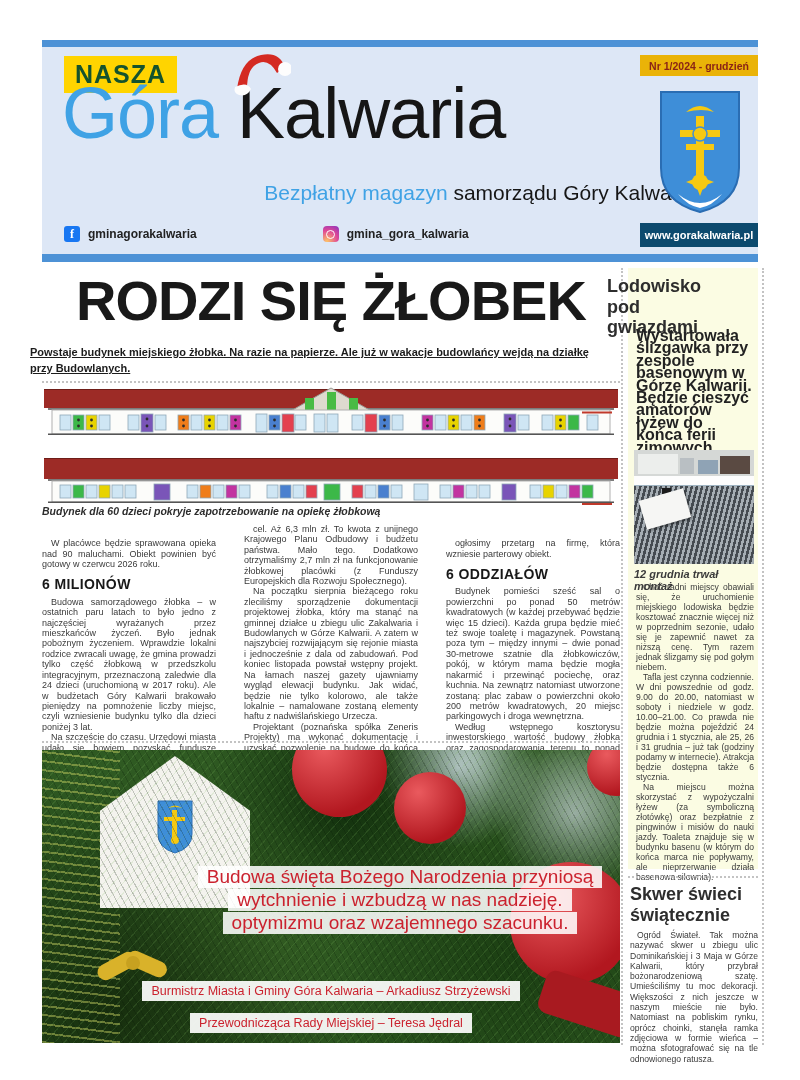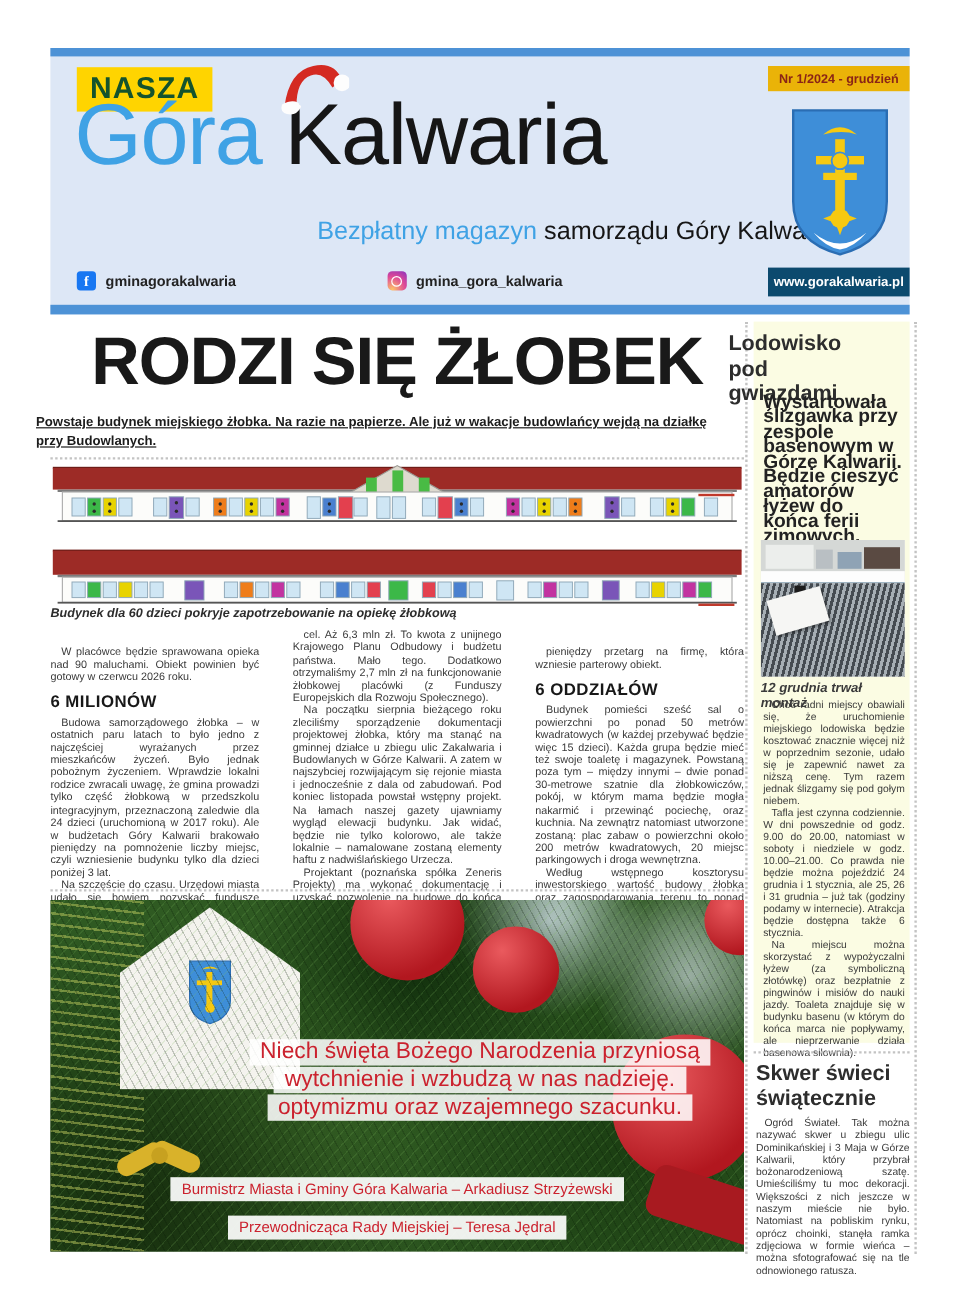--- a/index.html
+++ b/index.html
@@ -287,21 +287,21 @@
       <h2>6 MILIONÓW</h2>
       <p>Budowa samorządowego żłobka – w ostatnich paru latach to było jedno z najczęściej wyrażanych przez mieszkańców życzeń. Było jednak pobożnym życzeniem. Wprawdzie lokalni rodzice zwracali uwagę, że gmina prowadzi tylko część żłobkową w przedszkolu integracyjnym, przeznaczoną zaledwie dla 24 dzieci (uruchomioną w 2017 roku). Ale w budżetach Góry Kalwarii brakowało pieniędzy na pomnożenie liczby miejsc, czyli wzniesienie budynku tylko dla dzieci poniżej 3 lat.</p>
       <p>Na szczęście do czasu. Urzędowi miasta udało się bowiem pozyskać fundusze zewnętrzne na ten</p>
     </div>
     <div class="col">
       <p>cel. Aż 6,3 mln zł. To kwota z unijnego Krajowego Planu Odbudowy i budżetu państwa. Mało tego. Dodatkowo otrzymaliśmy 2,7 mln zł na funkcjonowanie żłobkowej placówki (z Funduszy Europejskich dla Rozwoju Społecznego).</p>
       <p>Na początku sierpnia bieżącego roku zleciliśmy sporządzenie dokumentacji projektowej żłobka, który ma stanąć na gminnej działce u zbiegu ulic Zakalwaria i Budowlanych w Górze Kalwarii. A zatem w najszybciej rozwijającym się rejonie miasta i jednocześnie z dala od zabudowań. Pod koniec listopada powstał wstępny projekt. Na łamach naszej gazety ujawniamy wygląd elewacji budynku. Jak widać, będzie nie tylko kolorowo, ale także lokalnie – namalowane zostaną elementy haftu z nadwiślańskiego Urzecza.</p>
       <p>Projektant (poznańska spółka Zeneris Projekty) ma wykonać dokumentację i uzyskać pozwolenie na budowę do końca marca 2025 roku. Następnie</p>
     </div>
     <div class="col">
-      <p>pieniędzy przetarg na firmę, która wzniesie parterowy obiekt.</p>
+      <p>ogłosimy przetarg na firmę, która wzniesie parterowy obiekt.</p>
       <h2>6 ODDZIAŁÓW</h2>
       <p>Budynek pomieści sześć sal o powierzchni po ponad 50 metrów kwadratowych (w każdej przebywać będzie więc 15 dzieci). Każda grupa będzie mieć też swoje toaletę i magazynek. Powstaną poza tym – między innymi – dwie ponad 30-metrowe szatnie dla żłobkowiczów, pokój, w którym mama będzie mogła nakarmić i przewinąć pociechę, oraz kuchnia. Na zewnątrz natomiast utworzone zostaną: plac zabaw o powierzchni około 200 metrów kwadratowych, 20 miejsc parkingowych i droga wewnętrzna.</p>
       <p>Według wstępnego kosztorysu inwestorskiego wartość budowy żłobka oraz zagospodarowania terenu to ponad 8,6 mln zł.</p>
     </div>
   </div>
 
   <div class="abs dotted-h" style="left:42px;top:741px;width:578px;"></div>
 
   <div class="xmas">
     <div class="willow"></div>
@@ -320,21 +320,21 @@
     <div class="bauble" style="left:468px;top:112px;width:122px;height:122px;"></div>
     <div class="bauble" style="left:545px;top:-12px;width:58px;height:58px;"></div>
     <div class="bow">
         <i></i>
         <i></i>
         <i></i>
       </div>
     <div class="ribbon"></div>
 
     <div class="greet-wrap">
-      <span class="greet-line">Niech święta Bożego Narodzenia przyniosą</span>
+      <span class="greet-line">Budowa święta Bożego Narodzenia przyniosą</span>
       <span class="greet-line">wytchnienie i wzbudzą w nas nadzieję.</span>
       <span class="greet-line">optymizmu oraz wzajemnego szacunku.</span>
     </div>
     <div class="sig" style="top:231px;">
       <span>Burmistrz Miasta i Gminy Góra Kalwaria – Arkadiusz Strzyżewski</span>
     </div>
     <div class="sig" style="top:263px;">
       <span>Przewodnicząca Rady Miejskiej – Teresa Jędral</span>
     </div>
   </div>

